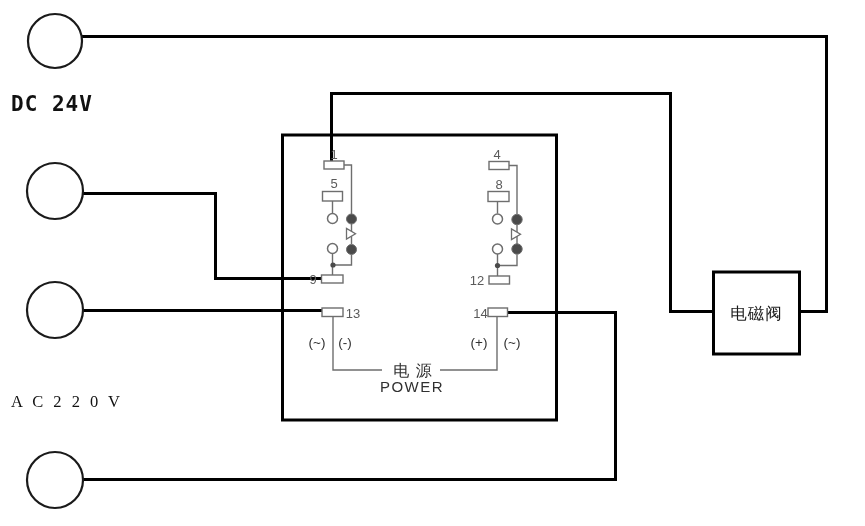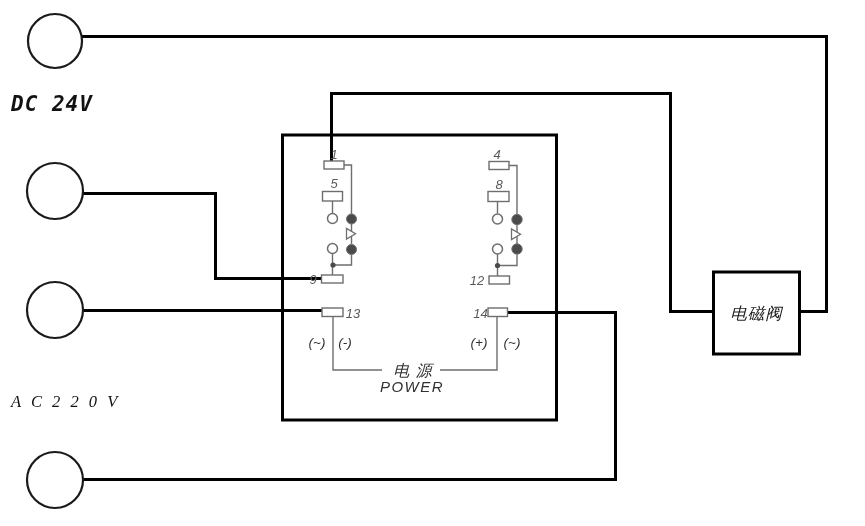--- a/index.html
+++ b/index.html
@@ -1,20 +1,20 @@
 <!DOCTYPE html>
 <html style="--wire: #000000; --component: #6e6e6e; --contact: #4a4a4a; --pinText: #5a5a5a; --labelText: #303030; --background: #ffffff;"><head>
 <meta charset="utf-8">
 <style>
   :root{
     --wire:#000000; --component:#6e6e6e; --contact:#4a4a4a;
     --pinText:#5a5a5a; --labelText:#303030; --background:#ffffff;
   }
   html,body{margin:0;padding:0;background:var(--background);}
-  .stage{position:relative;width:865px;height:526px;background:var(--background);overflow:hidden;font-style:italic;}
+  .stage{position:relative;width:865px;height:526px;background:var(--background);overflow:hidden;}
   svg text{font-family:"Liberation Sans",sans-serif;}
   .w{stroke:var(--wire);stroke-width:3;fill:none;stroke-linejoin:miter;stroke-linecap:butt;}
   .box{stroke:var(--wire);stroke-width:3;fill:none;}
   .term{stroke:#1a1a1a;stroke-width:2.2;fill:var(--background);}
   .k{stroke:var(--component);stroke-width:1.4;fill:none;}
   .pad{stroke:var(--component);stroke-width:1.4;fill:var(--background);}
   .openc{stroke:var(--component);stroke-width:1.5;fill:var(--background);}
   .movc{fill:var(--contact);stroke:var(--component);stroke-width:1;}
   .dot{fill:var(--contact);stroke:none;}
   .tri{fill:var(--background);stroke:var(--component);stroke-width:1.3;}

